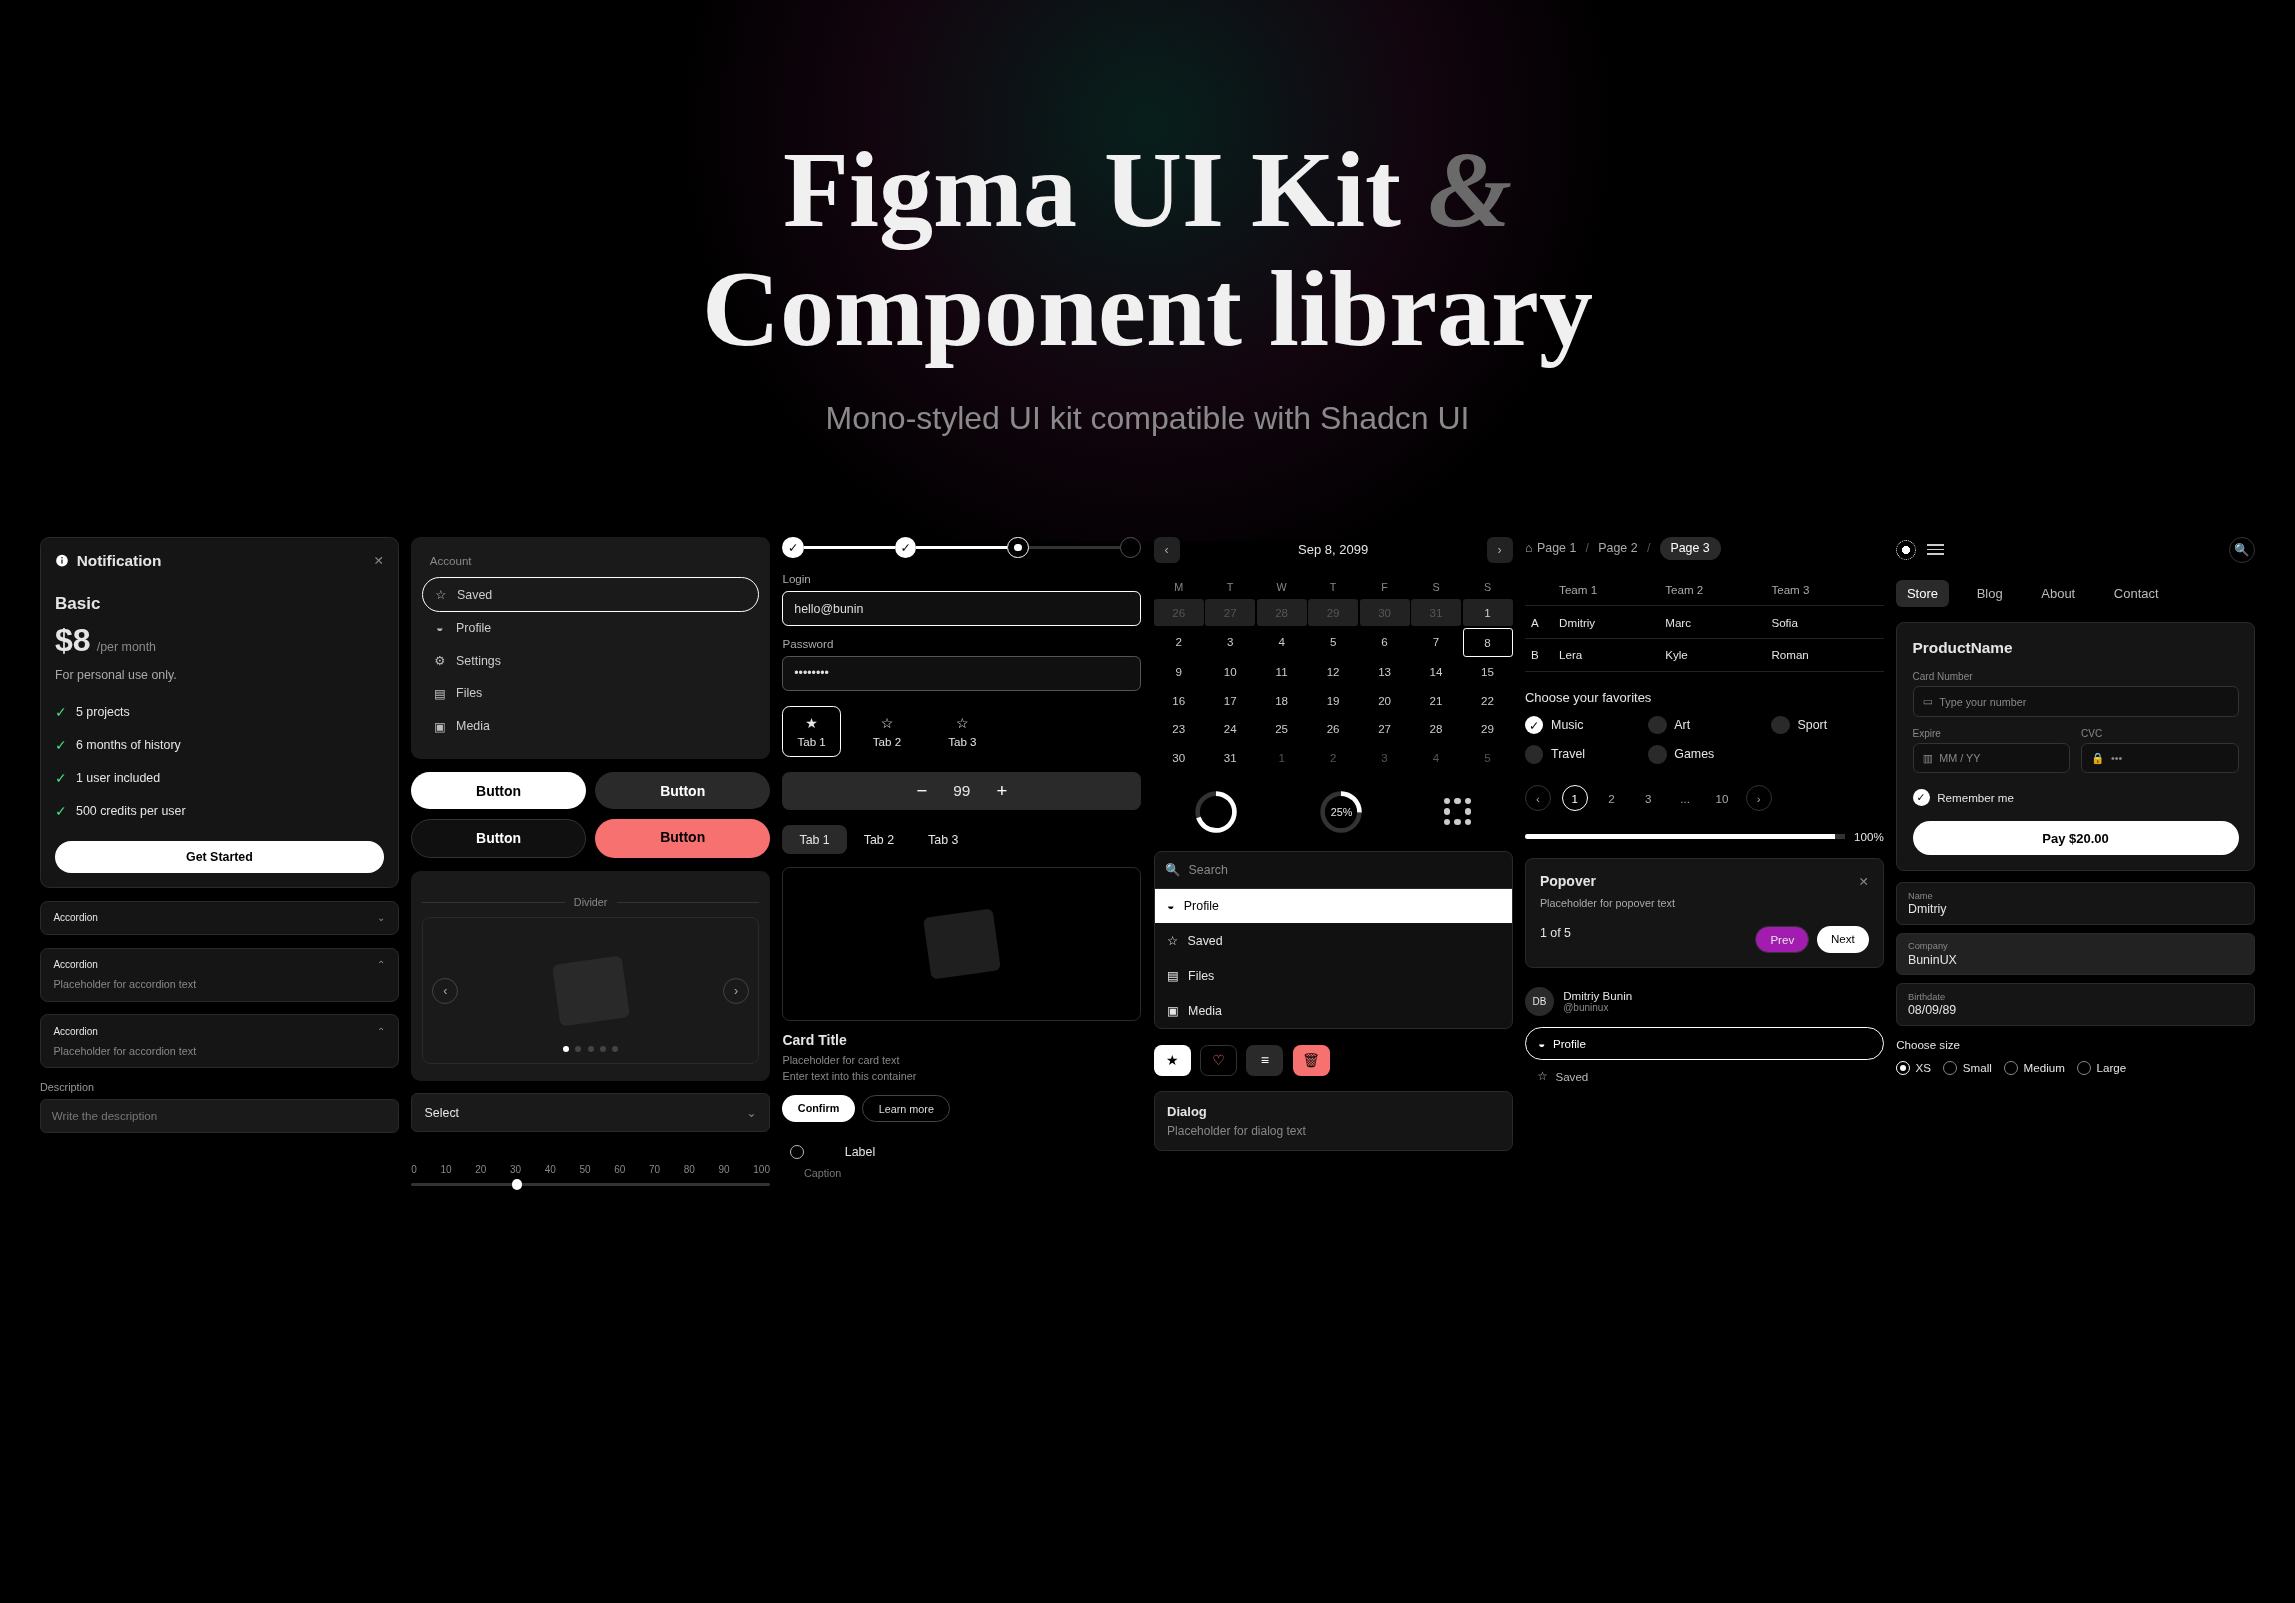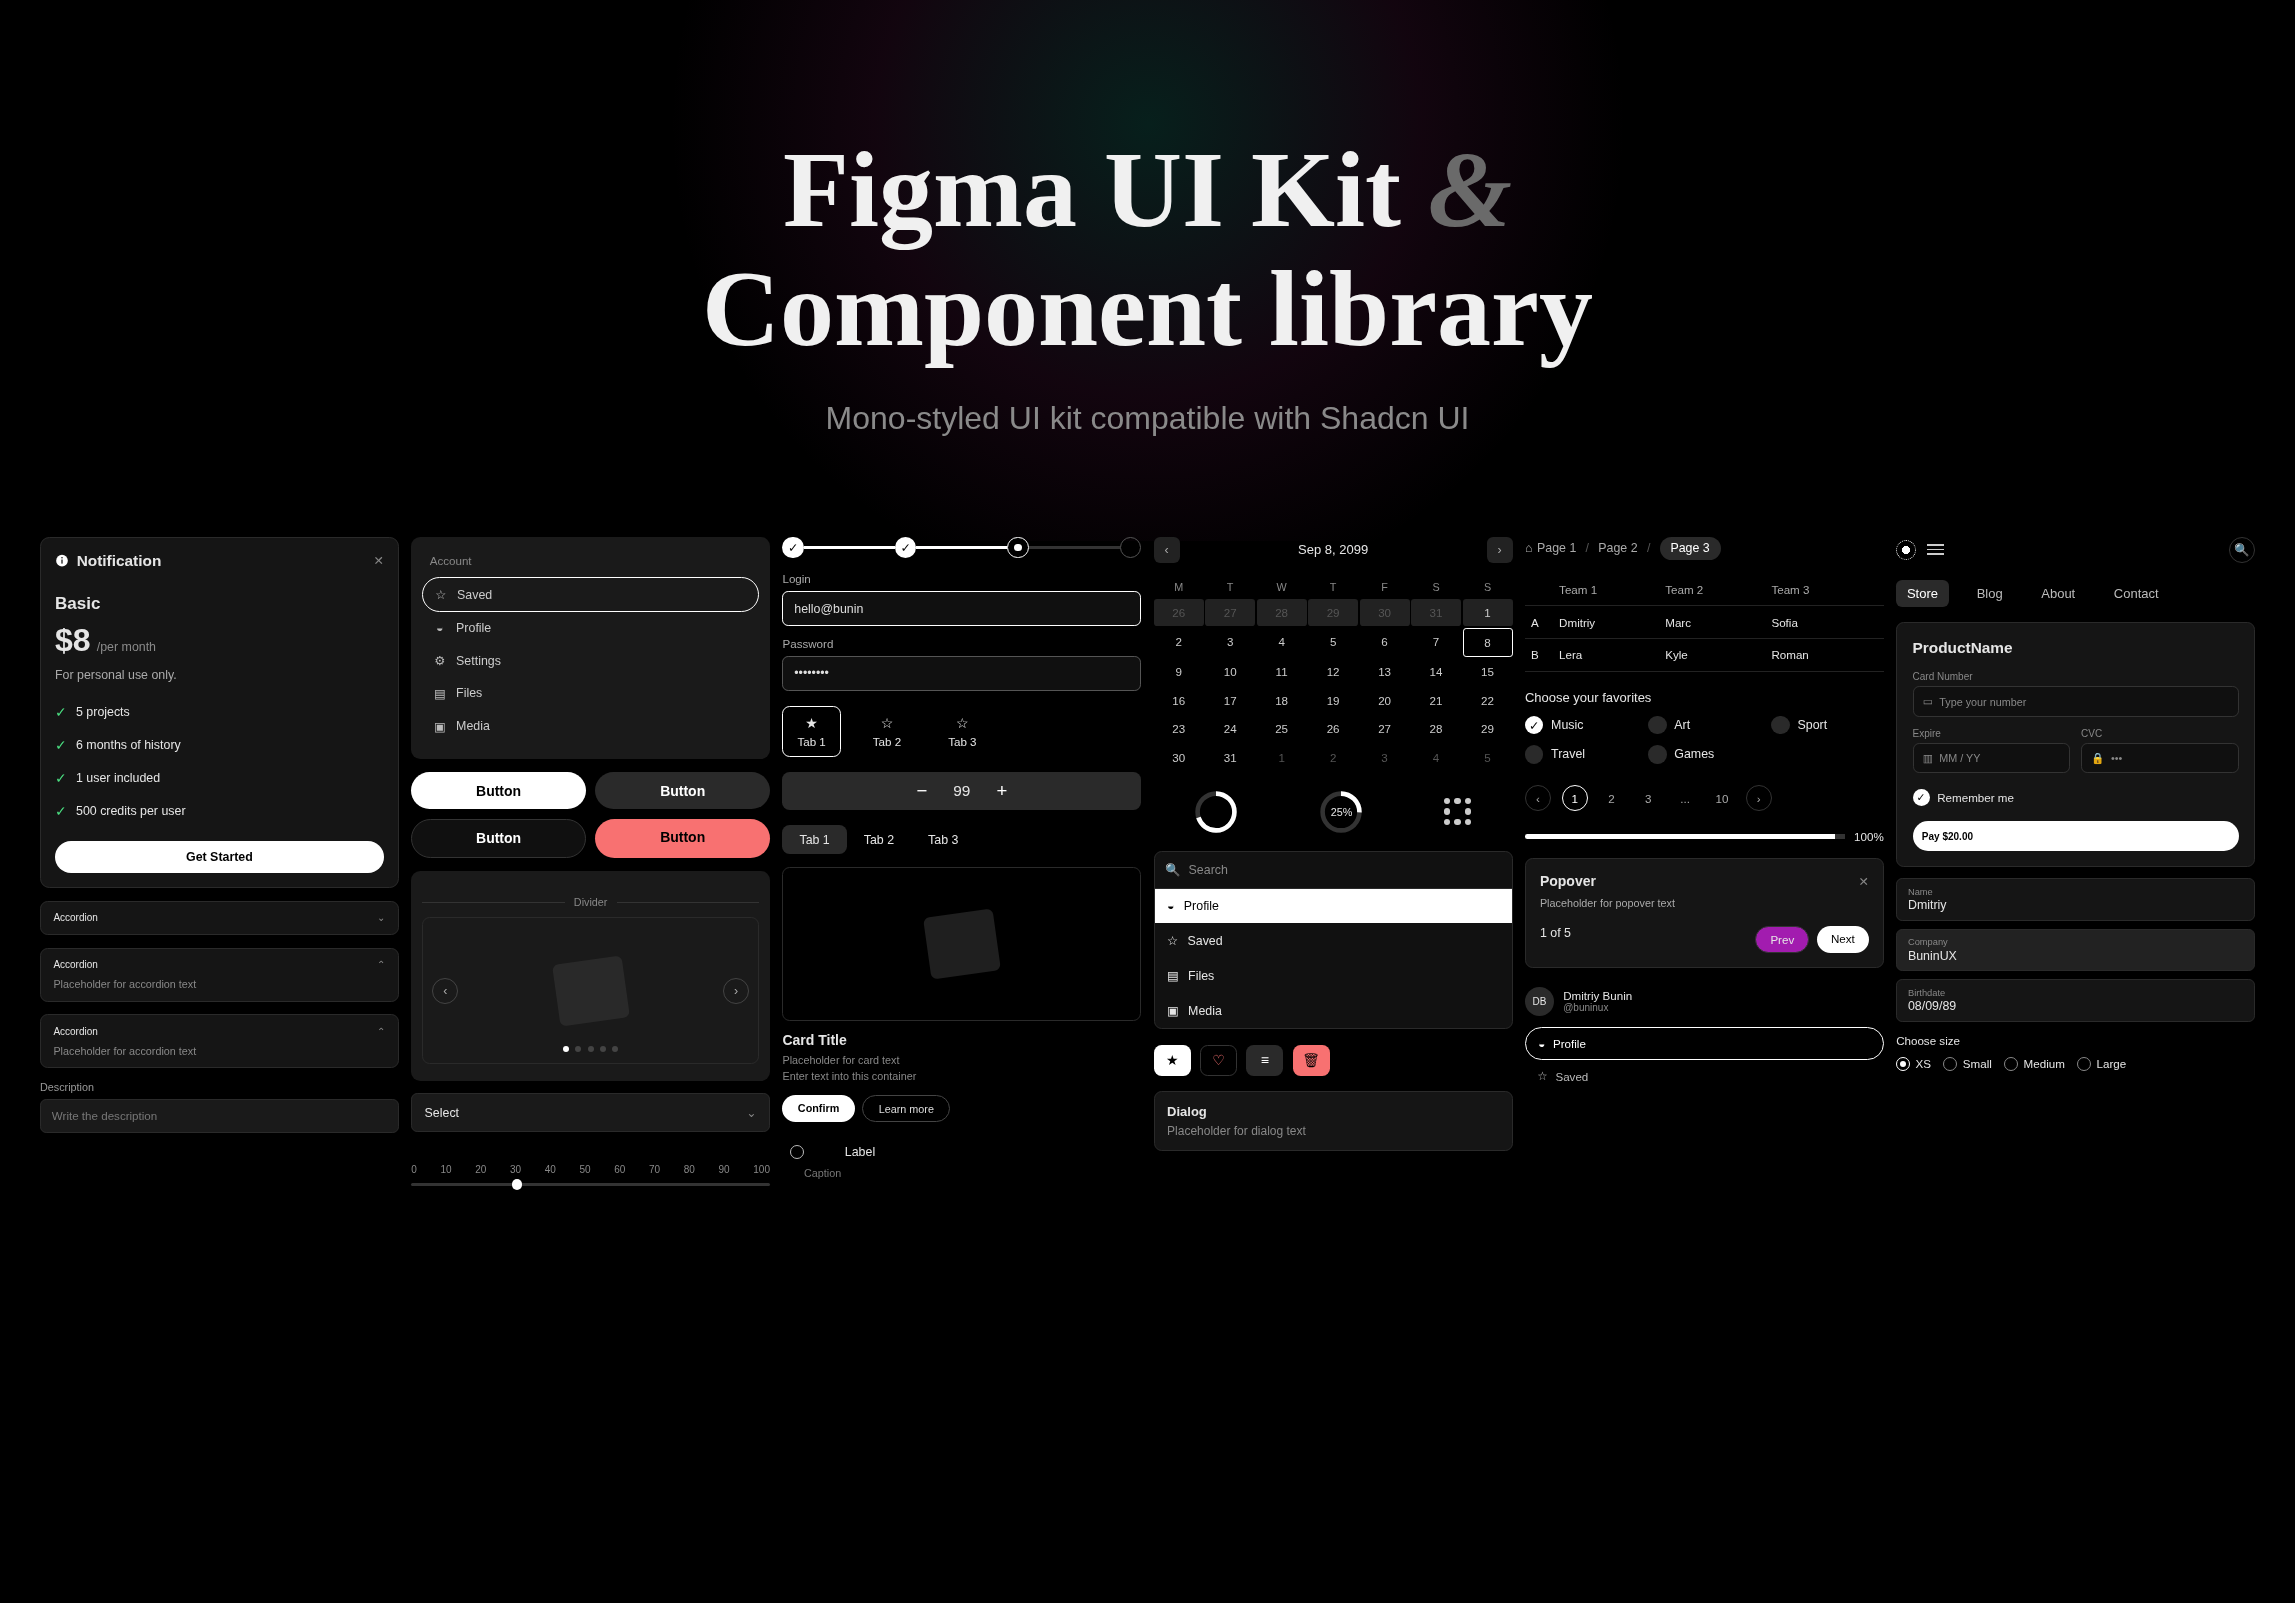--- a/index.html
+++ b/index.html
@@ -247,21 +247,21 @@
 
 
 .pay-panel { background: #151515; border: 0.8px solid #2a2a2a; border-radius: 7.7px; padding: 15.4px; }
 .pp-title { font-size: 15.4px; font-weight: 600; margin-bottom: 14px; }
 .pp-label { font-size: 10px; color: #888; margin-bottom: 4.6px; }
 .pp-field { background: #101010; border: 0.8px solid #333; border-radius: 6.2px; padding: 7.7px 9.3px; display: flex; align-items: center; gap: 6.2px; color: #888; font-size: 10.8px; }
 .pp-row { display: flex; gap: 10.8px; margin-top: 10.8px; }
 .pp-col { flex: 1; }
 .remember { display: flex; align-items: center; gap: 7.7px; margin: 15.4px 0; font-size: 11.6px; }
 .remember .rchk { width: 17px; height: 17px; background: #fff; color: #000; border-radius: 50%; display: flex; align-items: center; justify-content: center; font-size: 10.8px; }
-.pay-btn { background: #fff; color: #000; padding: 9.3px; border-radius: 18.5px; font-weight: 600; cursor: pointer; font-size: 10px; }
+.pay-btn { background: #fff; color: #000; text-align: center; padding: 9.3px; border-radius: 18.5px; font-weight: 600; cursor: pointer; font-size: 13px; }
 
 
 .info-grp { margin-top: 10.8px; }
 .info-grp .ig-item { background: #151515; border: 0.8px solid #2a2a2a; border-radius: 6.2px; padding: 7.7px 10.8px; margin-bottom: 7.7px; }
 .info-grp .ig-item.hl { background: #222; }
 .ig-label { font-size: 9.3px; color: #888; }
 .ig-val { font-size: 12.4px; margin-top: 1.5px; }
 
 
 .size-title { font-size: 11.6px; margin: 12.4px 0 9.3px; }

